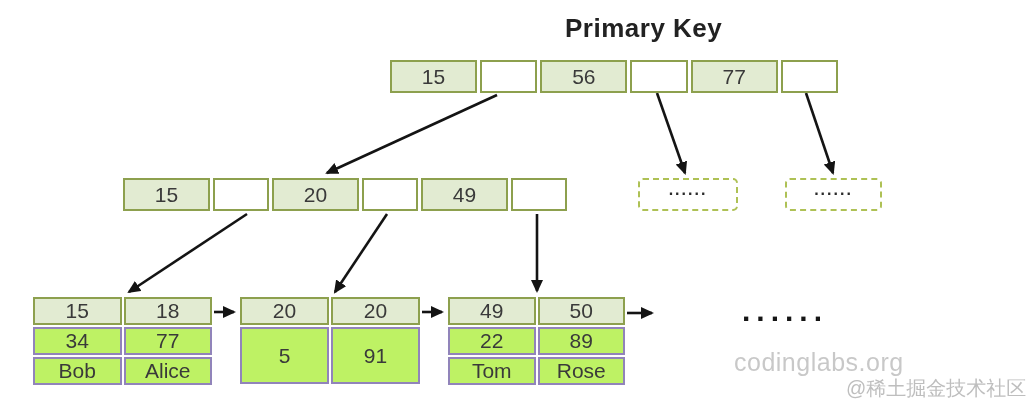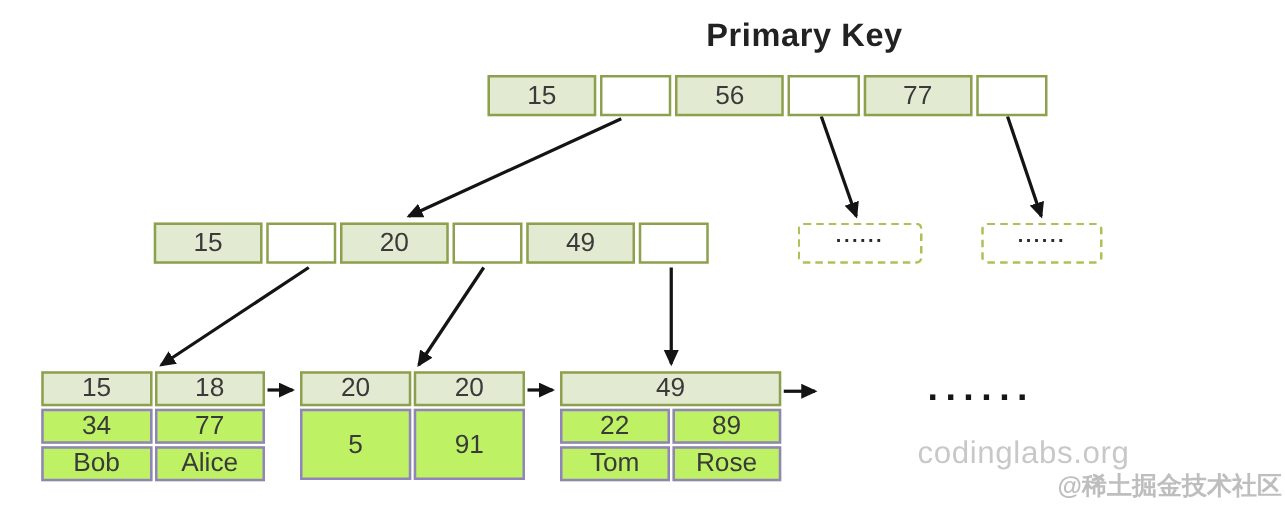--- a/index.html
+++ b/index.html
@@ -39,21 +39,21 @@
   }
   .leaf .row.keys .lcell{border-color:#8da04e;background:#e2ebd2;}
   .leaf .row.keys{flex:0 0 25px;}
   
   .big-dots{
     font-weight:bold;font-size:30px;letter-spacing:6px;color:#151515;line-height:1;
     white-space:nowrap;
   }
   
   .wm-site{font-size:25px;color:rgba(125,125,125,0.42);letter-spacing:0.5px;white-space:nowrap;}
-  .wm-community{font-size:20px;color:rgba(125,125,125,0.50);white-space:nowrap;font-weight:bold;}
+  .wm-community{font-size:20px;color:rgba(125,125,125,0.50);white-space:nowrap;}
   
   svg.arrows{position:absolute;left:0;top:0;pointer-events:none;}
   svg.arrows line{stroke:#141414;stroke-width:2.6;}
 </style>
 </head>
 <body>
 
 <div id="stage">
 
   <svg class="arrows" width="1028" height="411">
@@ -122,20 +122,21 @@
     </div>
     <div class="row">
       <div class="lcell">5</div>
       <div class="lcell">91</div>
     </div>
   </div>
 
   <div class="abs leaf" style="left:448px;top:297px;width:177px;height:87px;">
     <div class="row keys">
       <div class="lcell">49</div>
+      <div class="lcell">50</div>
     </div>
     <div class="row">
       <div class="lcell">22</div>
       <div class="lcell">89</div>
     </div>
     <div class="row">
       <div class="lcell">Tom</div>
       <div class="lcell">Rose</div>
     </div>
   </div>

